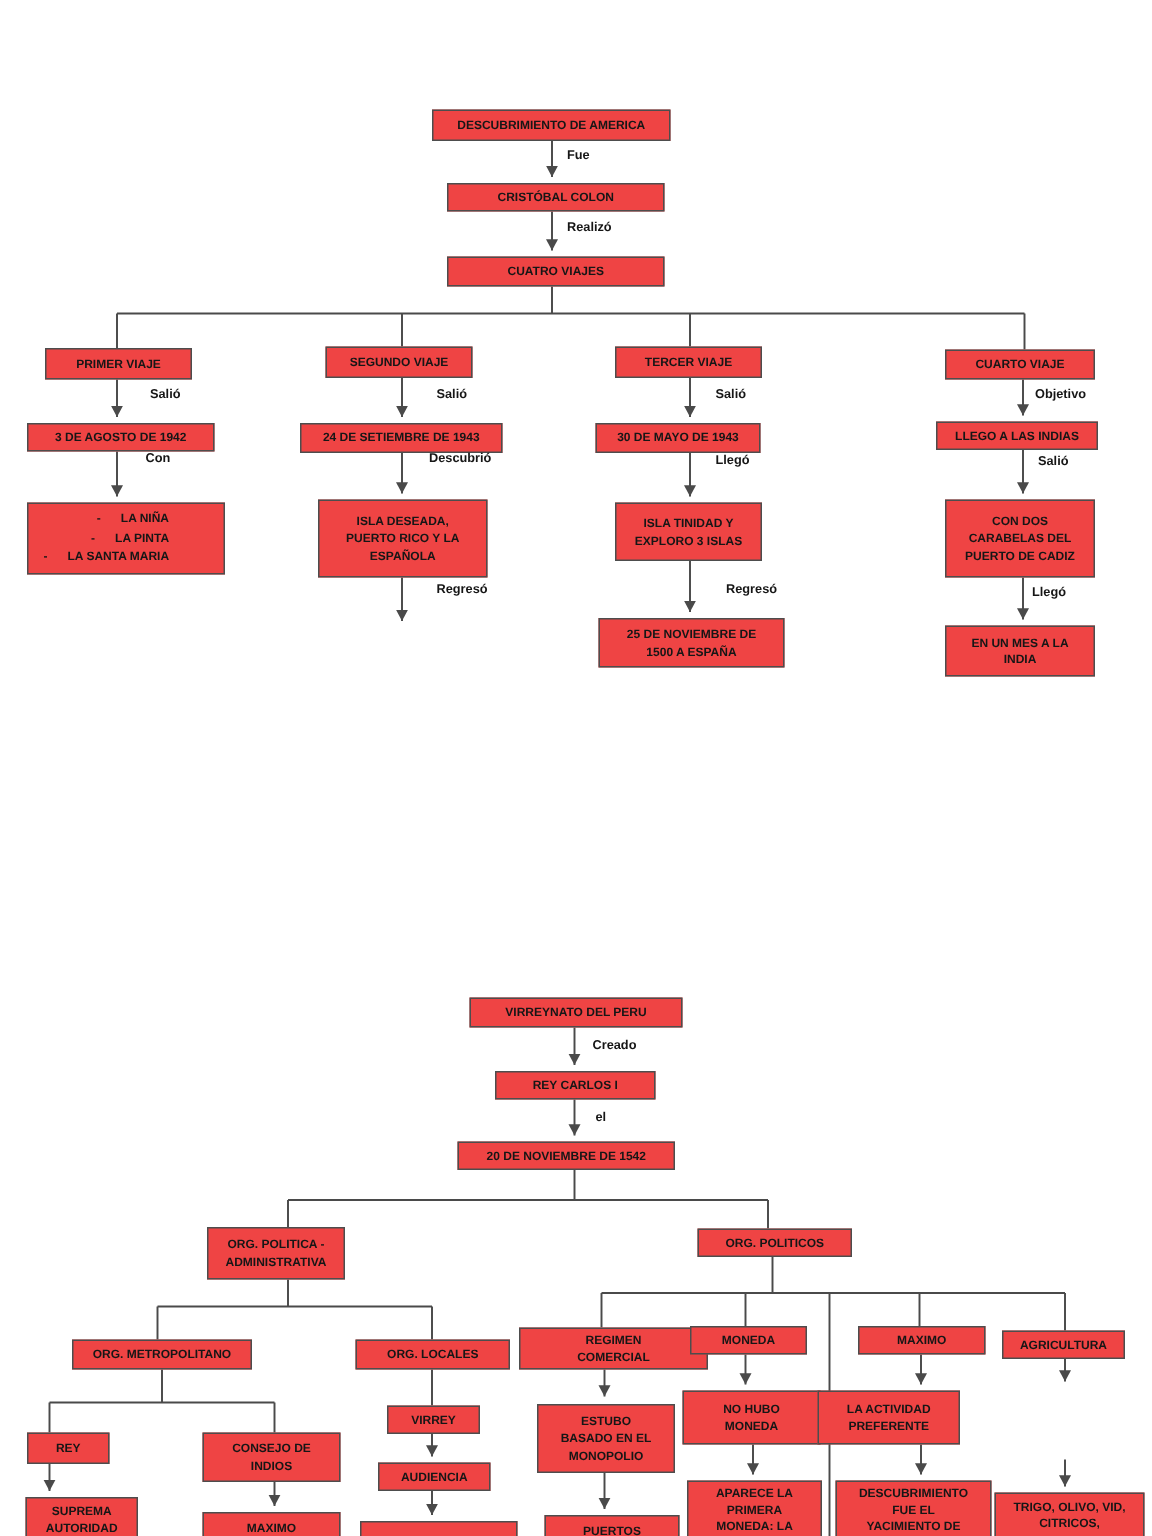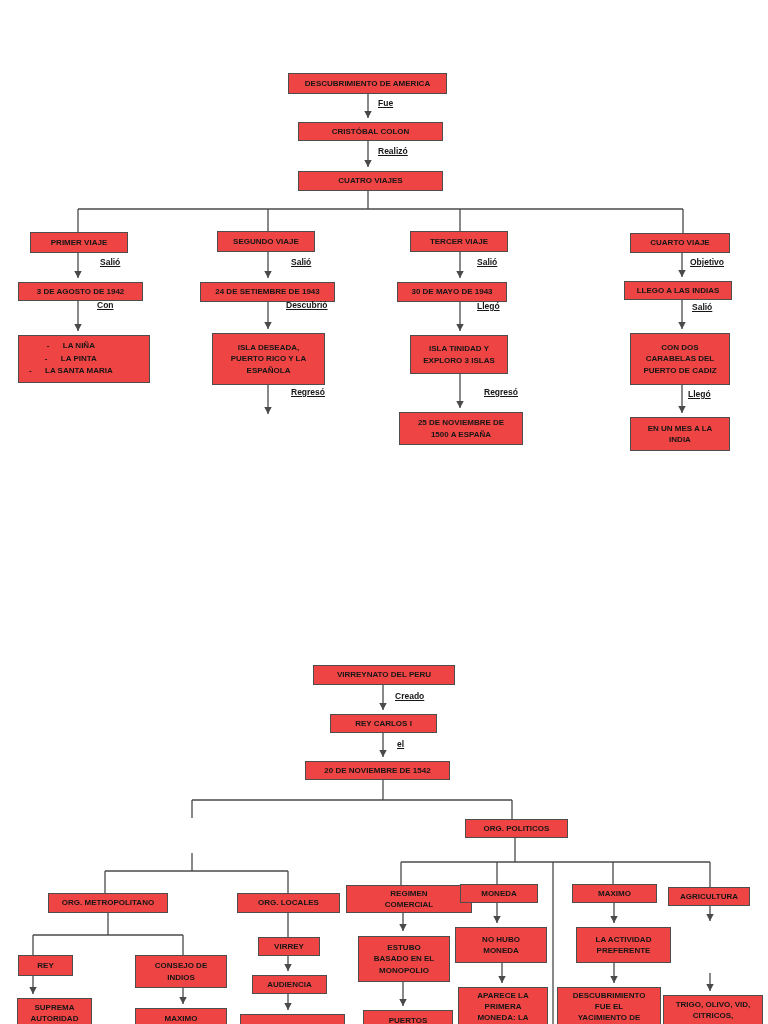--- a/index.html
+++ b/index.html
@@ -11,26 +11,26 @@
   .lines line{stroke:var(--line,#4a4a4a);stroke-width:1.3;}
   .box{
     position:absolute;z-index:2;box-sizing:border-box;
     border:1.5px solid var(--border,#4d4d4d);background:#ef4444;
     display:flex;align-items:center;justify-content:center;
     text-align:center;font-weight:bold;font-size:8px;line-height:1.38;
     color:var(--text,#161616);white-space:pre-line;letter-spacing:0;
   }
   .box.topalign{align-items:flex-start;}
   .box.list{
-    justify-content:flex-start;text-align:center;padding-left:10px;
+    justify-content:flex-start;text-align:right;padding-left:10px;
     white-space:pre-wrap;line-height:1.6;
   }
   .lbl{
     position:absolute;z-index:3;font-weight:bold;font-size:8.5px;
-    color:var(--text,#161616);white-space:nowrap;text-decoration:underline;
+    color:var(--text,#161616);white-space:nowrap;
   }
 </style>
 </head>
 <body>
 
 <div class="page">
 
   <svg class="lines" width="768" height="1024" viewBox="0 0 768 1024">
     <defs>
       <marker id="ah" markerUnits="userSpaceOnUse" markerWidth="9" markerHeight="9" refX="7.5" refY="4.5" orient="auto">
@@ -139,20 +139,22 @@
   <span class="lbl" style="left:688px;top:389px">Llegó</span>
   <div class="box" style="left:630px;top:417px;width:100px;height:34px">EN UN MES A LA
 INDIA</div>
 
   <div class="box" style="left:313px;top:665px;width:142px;height:20px">VIRREYNATO DEL PERU</div>
   <span class="lbl" style="left:395px;top:691px">Creado</span>
   <div class="box" style="left:330px;top:714px;width:107px;height:19px">REY CARLOS I</div>
   <span class="lbl" style="left:397px;top:739px">el</span>
   <div class="box" style="left:305px;top:761px;width:145px;height:19px">20 DE NOVIEMBRE DE 1542</div>
 
+  <div class="box" style="left:138px;top:818px;width:92px;height:35px">ORG. POLITICA -
+ADMINISTRATIVA</div>
   <div class="box" style="left:465px;top:819px;width:103px;height:19px">ORG. POLITICOS</div>
 
   <div class="box" style="left:48px;top:893px;width:120px;height:20px">ORG. METROPOLITANO</div>
   <div class="box" style="left:237px;top:893px;width:103px;height:20px">ORG. LOCALES</div>
 
   <div class="box" style="left:18px;top:955px;width:55px;height:21px">REY</div>
   <div class="box" style="left:135px;top:955px;width:92px;height:33px">CONSEJO DE
 INDIOS</div>
   <div class="box topalign" style="left:17px;top:998px;width:75px;height:34px;padding-top:3px">SUPREMA
 AUTORIDAD</div>
@@ -170,21 +172,21 @@
 
   <div class="box" style="left:358px;top:936px;width:92px;height:46px">ESTUBO
 BASADO EN EL
 MONOPOLIO</div>
   <div class="box topalign" style="left:363px;top:1010px;width:90px;height:22px;padding-top:4px">PUERTOS</div>
   <div class="box" style="left:455px;top:927px;width:92px;height:36px">NO HUBO
 MONEDA</div>
   <div class="box topalign" style="left:458px;top:987px;width:90px;height:45px;padding-top:2px">APARECE LA
 PRIMERA
 MONEDA: LA</div>
-  <div class="box" style="left:576px;top:927px;width:95px;height:36px">LA ACTIVIDAD
+  <div class="box" style="left:545px;top:927px;width:95px;height:36px">LA ACTIVIDAD
 PREFERENTE</div>
   <div class="box topalign" style="left:557px;top:987px;width:104px;height:45px;padding-top:2px">DESCUBRIMIENTO
 FUE EL
 YACIMIENTO DE</div>
   <div class="box topalign" style="left:663px;top:995px;width:100px;height:36px;padding-top:3px">TRIGO, OLIVO, VID,
 CITRICOS,</div>
 
 </div>
 
 </body></html>

